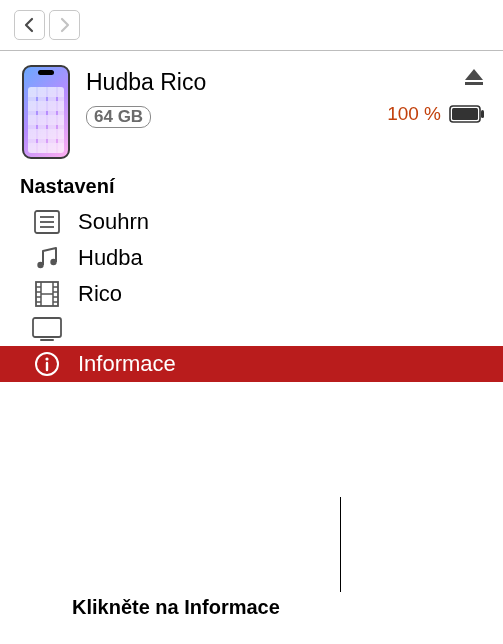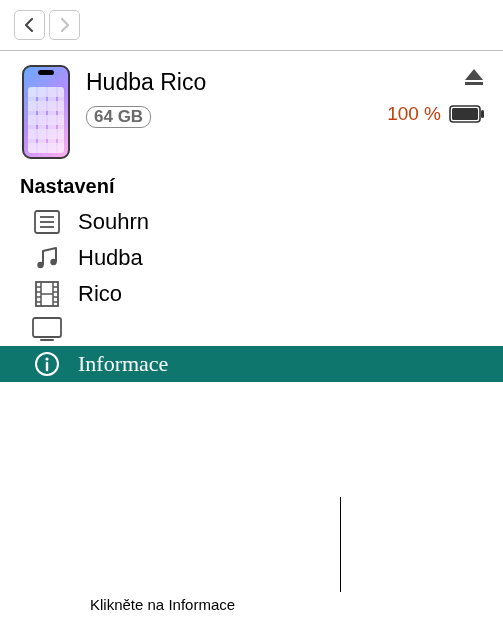--- a/index.html
+++ b/index.html
@@ -97,38 +97,38 @@
       font-size: 22px;
       position: relative;
     }
     .menu-item .icon {
       width: 34px;
       display: flex;
       justify-content: center;
       color: #555;
     }
     .menu-item.selected {
-      background: #0f766e;
+      background: #b91c1c;
       color: #fff;
-      font-family: Liberation Serif, serif;
     }
     .menu-item.selected .icon { color: #fff; }
     .callout-line {
       position: absolute;
       left: 340px;
       top: 497px;
       width: 1px;
       height: 95px;
       background: #000;
     }
     .callout-text {
       position: absolute;
       top: 596px;
-      left: 90px;
-      font-size: 15px;
+      left: 72px;
+      font-size: 20px;
+      font-weight: bold;
     }
   </style>
 </head>
 <body>
 
 <div class="toolbar">
   <div class="nav-btn">
     <svg width="11" height="16" viewBox="0 0 11 16">
         <path d="M8 2 L2 8 L8 14" stroke="currentColor" stroke-width="2.2" fill="none" stroke-linecap="round" stroke-linejoin="round"></path>
       </svg>

